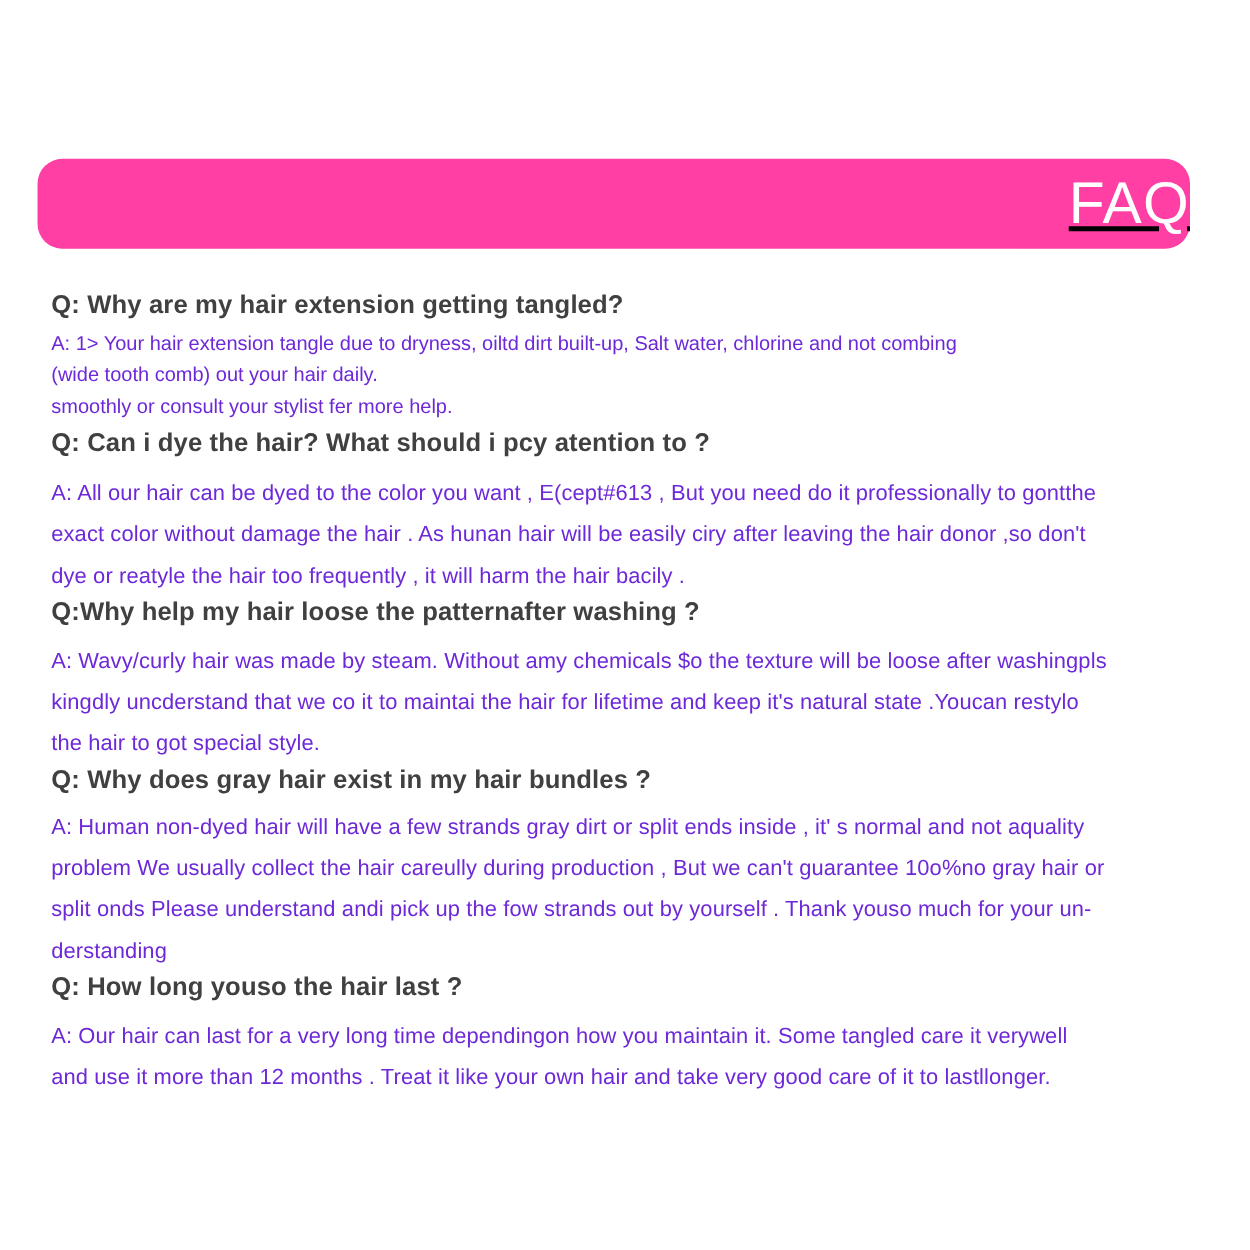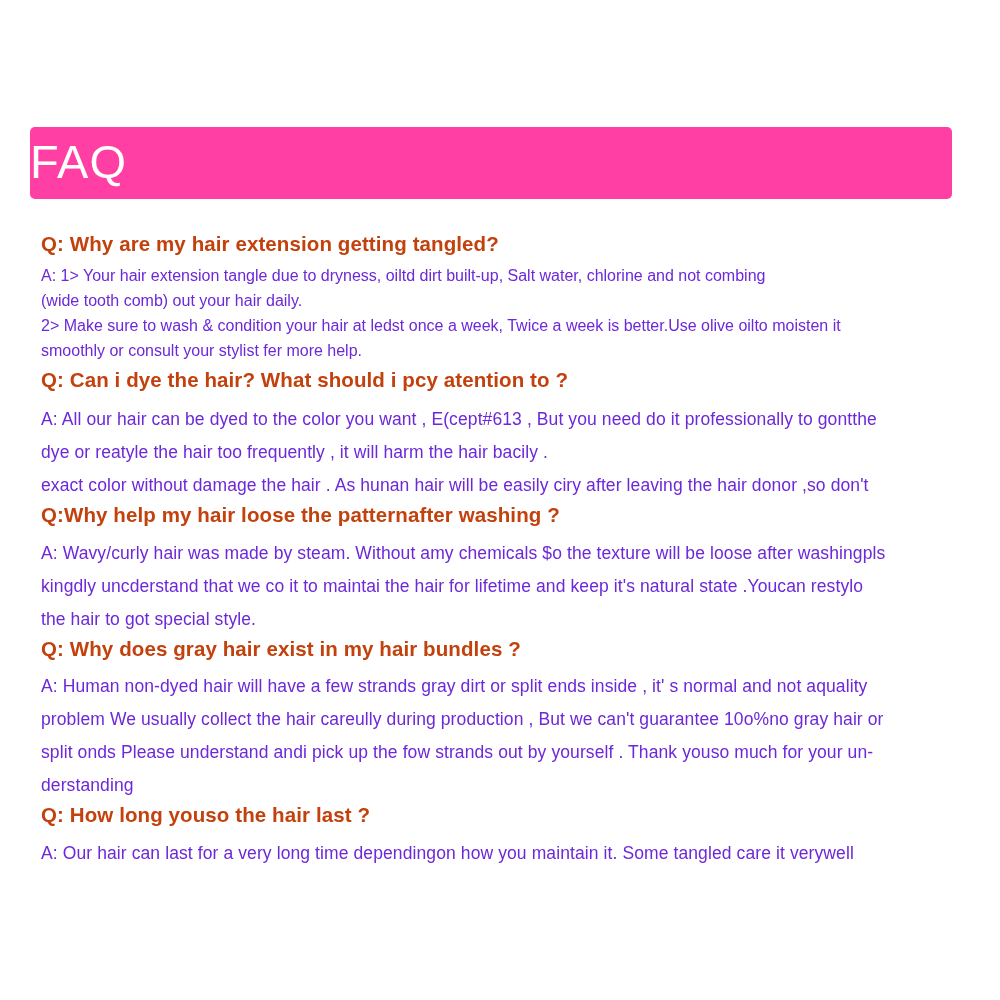--- a/index.html
+++ b/index.html
@@ -8,39 +8,40 @@
     height: 1000px;
     background: #ffffff;
     font-family: "Liberation Sans", sans-serif;
     overflow: hidden;
   }
   .banner {
     margin: 127px 0 0 30px;
     width: 922px;
     height: 72px;
     background: #ff3fa4;
-    border-radius: 5px;
+    border-radius: 20px;
     display: flex;
     align-items: center;
-    justify-content: flex-start;
+    justify-content: flex-end;
+    text-decoration: underline;
   }
   .banner-label {
     color: #ffffff;
     font-size: 47px;
     font-weight: 400;
     letter-spacing: 1px;
     line-height: 1;
     padding-bottom: 4px;
   }
   .content {
     margin-left: 41px;
     width: 930px;
   }
   .faq-question {
-    color: #c2410c;
+    color: #404040;
     font-size: 20.5px;
     font-weight: 700;
     line-height: 26px;
     white-space: nowrap;
     letter-spacing: 0.1px;
   }
   .q1 { margin-top: 32px; }
   .q2 { margin-top: 4px; }
   .q3 { margin-top: 0px; }
   .q4 { margin-top: 0px; }
@@ -70,31 +71,30 @@
   <span class="banner-label">FAQ</span>
 </div>
 
 <div class="content">
 
   <div class="faq-section">
     <h2 class="faq-question q1">Q: Why are my hair extension getting tangled?</h2>
     <div class="faq-answer a-small a1">
       <div class="answer-line">A: 1&gt; Your hair extension tangle due to dryness, oiltd dirt built-up, Salt water, chlorine and not combing</div>
       <div class="answer-line">(wide tooth comb) out your hair daily.</div>
-      <div class="answer-line">2&gt; Make sure to wash &amp; condition your hair at ledst once a week, Twice a week is better.Use olive oilto moisten it</div>
       <div class="answer-line">smoothly or consult your stylist fer more help.</div>
     </div>
   </div>
 
   <div class="faq-section">
     <h2 class="faq-question q2">Q: Can i dye the hair? What should i pcy atention to ?</h2>
     <div class="faq-answer a-large a2">
       <div class="answer-line">A: All our hair can be dyed to the color you want , E(cept#613 , But you need do it professionally to gontthe</div>
+      <div class="answer-line">exact color without damage the hair . As hunan hair will be easily ciry after leaving the hair donor ,so don't</div>
       <div class="answer-line">dye or reatyle the hair too frequently , it will harm the hair bacily .</div>
-      <div class="answer-line">exact color without damage the hair . As hunan hair will be easily ciry after leaving the hair donor ,so don't</div>
     </div>
   </div>
 
   <div class="faq-section">
     <h2 class="faq-question q3">Q:Why help my hair loose the patternafter washing ?</h2>
     <div class="faq-answer a-large a3">
       <div class="answer-line">A: Wavy/curly hair was made by steam. Without amy chemicals $o the texture will be loose after washingpls</div>
       <div class="answer-line">kingdly uncderstand that we co it to maintai the hair for lifetime and keep it's natural state .Youcan restylo</div>
       <div class="answer-line">the hair to got special style.</div>
     </div>
@@ -107,16 +107,17 @@
       <div class="answer-line">problem We usually collect the hair careully during production , But we can't guarantee 10o%no gray hair or</div>
       <div class="answer-line">split onds Please understand andi pick up the fow strands out by yourself . Thank youso much for your un-</div>
       <div class="answer-line">derstanding</div>
     </div>
   </div>
 
   <div class="faq-section">
     <h2 class="faq-question q5">Q: How long youso the hair last ?</h2>
     <div class="faq-answer a-large a5">
       <div class="answer-line">A: Our hair can last for a very long time dependingon how you maintain it. Some tangled care it verywell</div>
+      <div class="answer-line">and use it more than 12 months . Treat it like your own hair and take very good care of it to lastllonger.</div>
     </div>
   </div>
 
 </div>
 
 </body></html>

